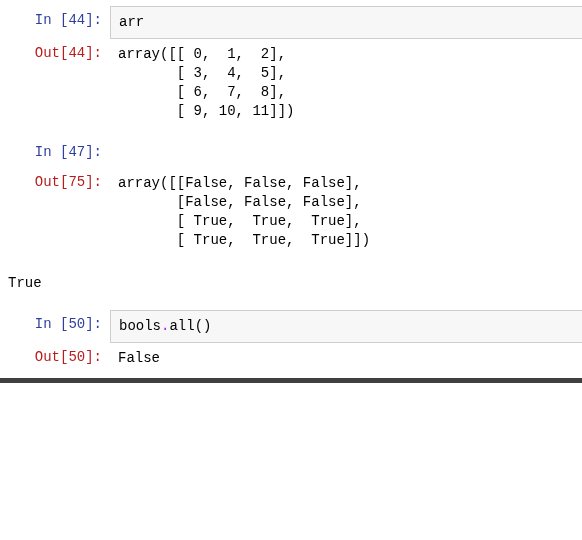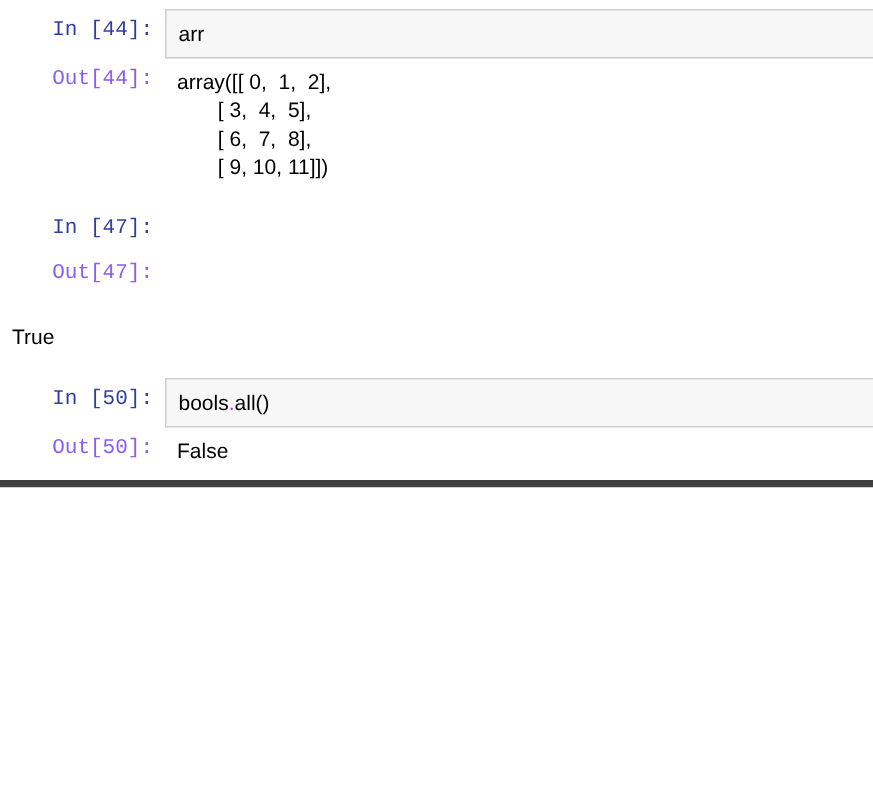--- a/index.html
+++ b/index.html
@@ -31,41 +31,41 @@
     padding: 6px 8px 6px 0;
     box-sizing: border-box;
     font-family: inherit;
     line-height: 1.25;
     user-select: none;
   }
   .prompt-in {
     color: #303f9f;
   }
   .prompt-out {
-    color: #8b5cf6;
+    color: #b91c1c;
   }
   .input-area {
     flex: 1;
     background: #f7f7f7;
     border: 1px solid #cfcfcf;
     border-right: none;
     padding: 6px 8px;
     box-sizing: border-box;
     min-height: 30px;
     overflow: hidden;
   }
   .output-area {
     flex: 1;
     padding: 6px 8px;
     box-sizing: border-box;
     overflow: hidden;
   }
   pre.code {
     margin: 0;
-    font-family: Liberation Sans, sans-serif;
+    font-family: Liberation Mono, monospace;
     white-space: pre;
     line-height: 1.35;
   }
   .tok-name { color: #000000; }
   .tok-op   { color: #aa22ff; }
   .tok-paren{ color: #000000; }
   .tok-num  { color: #008000; }
 </style>
 </head>
 <body>
@@ -88,21 +88,27 @@
        [ 9, 10, 11]])</pre>
       </div>
     </div>
   </div>
 
   <div class="cell">
     <div class="row">
       <div class="prompt prompt-in">In  [47]:</div>
     </div>
     <div class="row">
-      <div class="prompt prompt-out">Out[47]:</div>
+      <div class="prompt prompt-out">Out[75]:</div>
+      <div class="output-area">
+        <pre class="code">array([[False, False, False],
+       [False, False, False],
+       [ True,  True,  True],
+       [ True,  True,  True]])</pre>
+      </div>
     </div>
   </div>
 
   <div class="cell">
     <div class="row">
     </div>
     <div class="row">
       <div class="output-area">
         <pre class="code">True</pre>
       </div>

